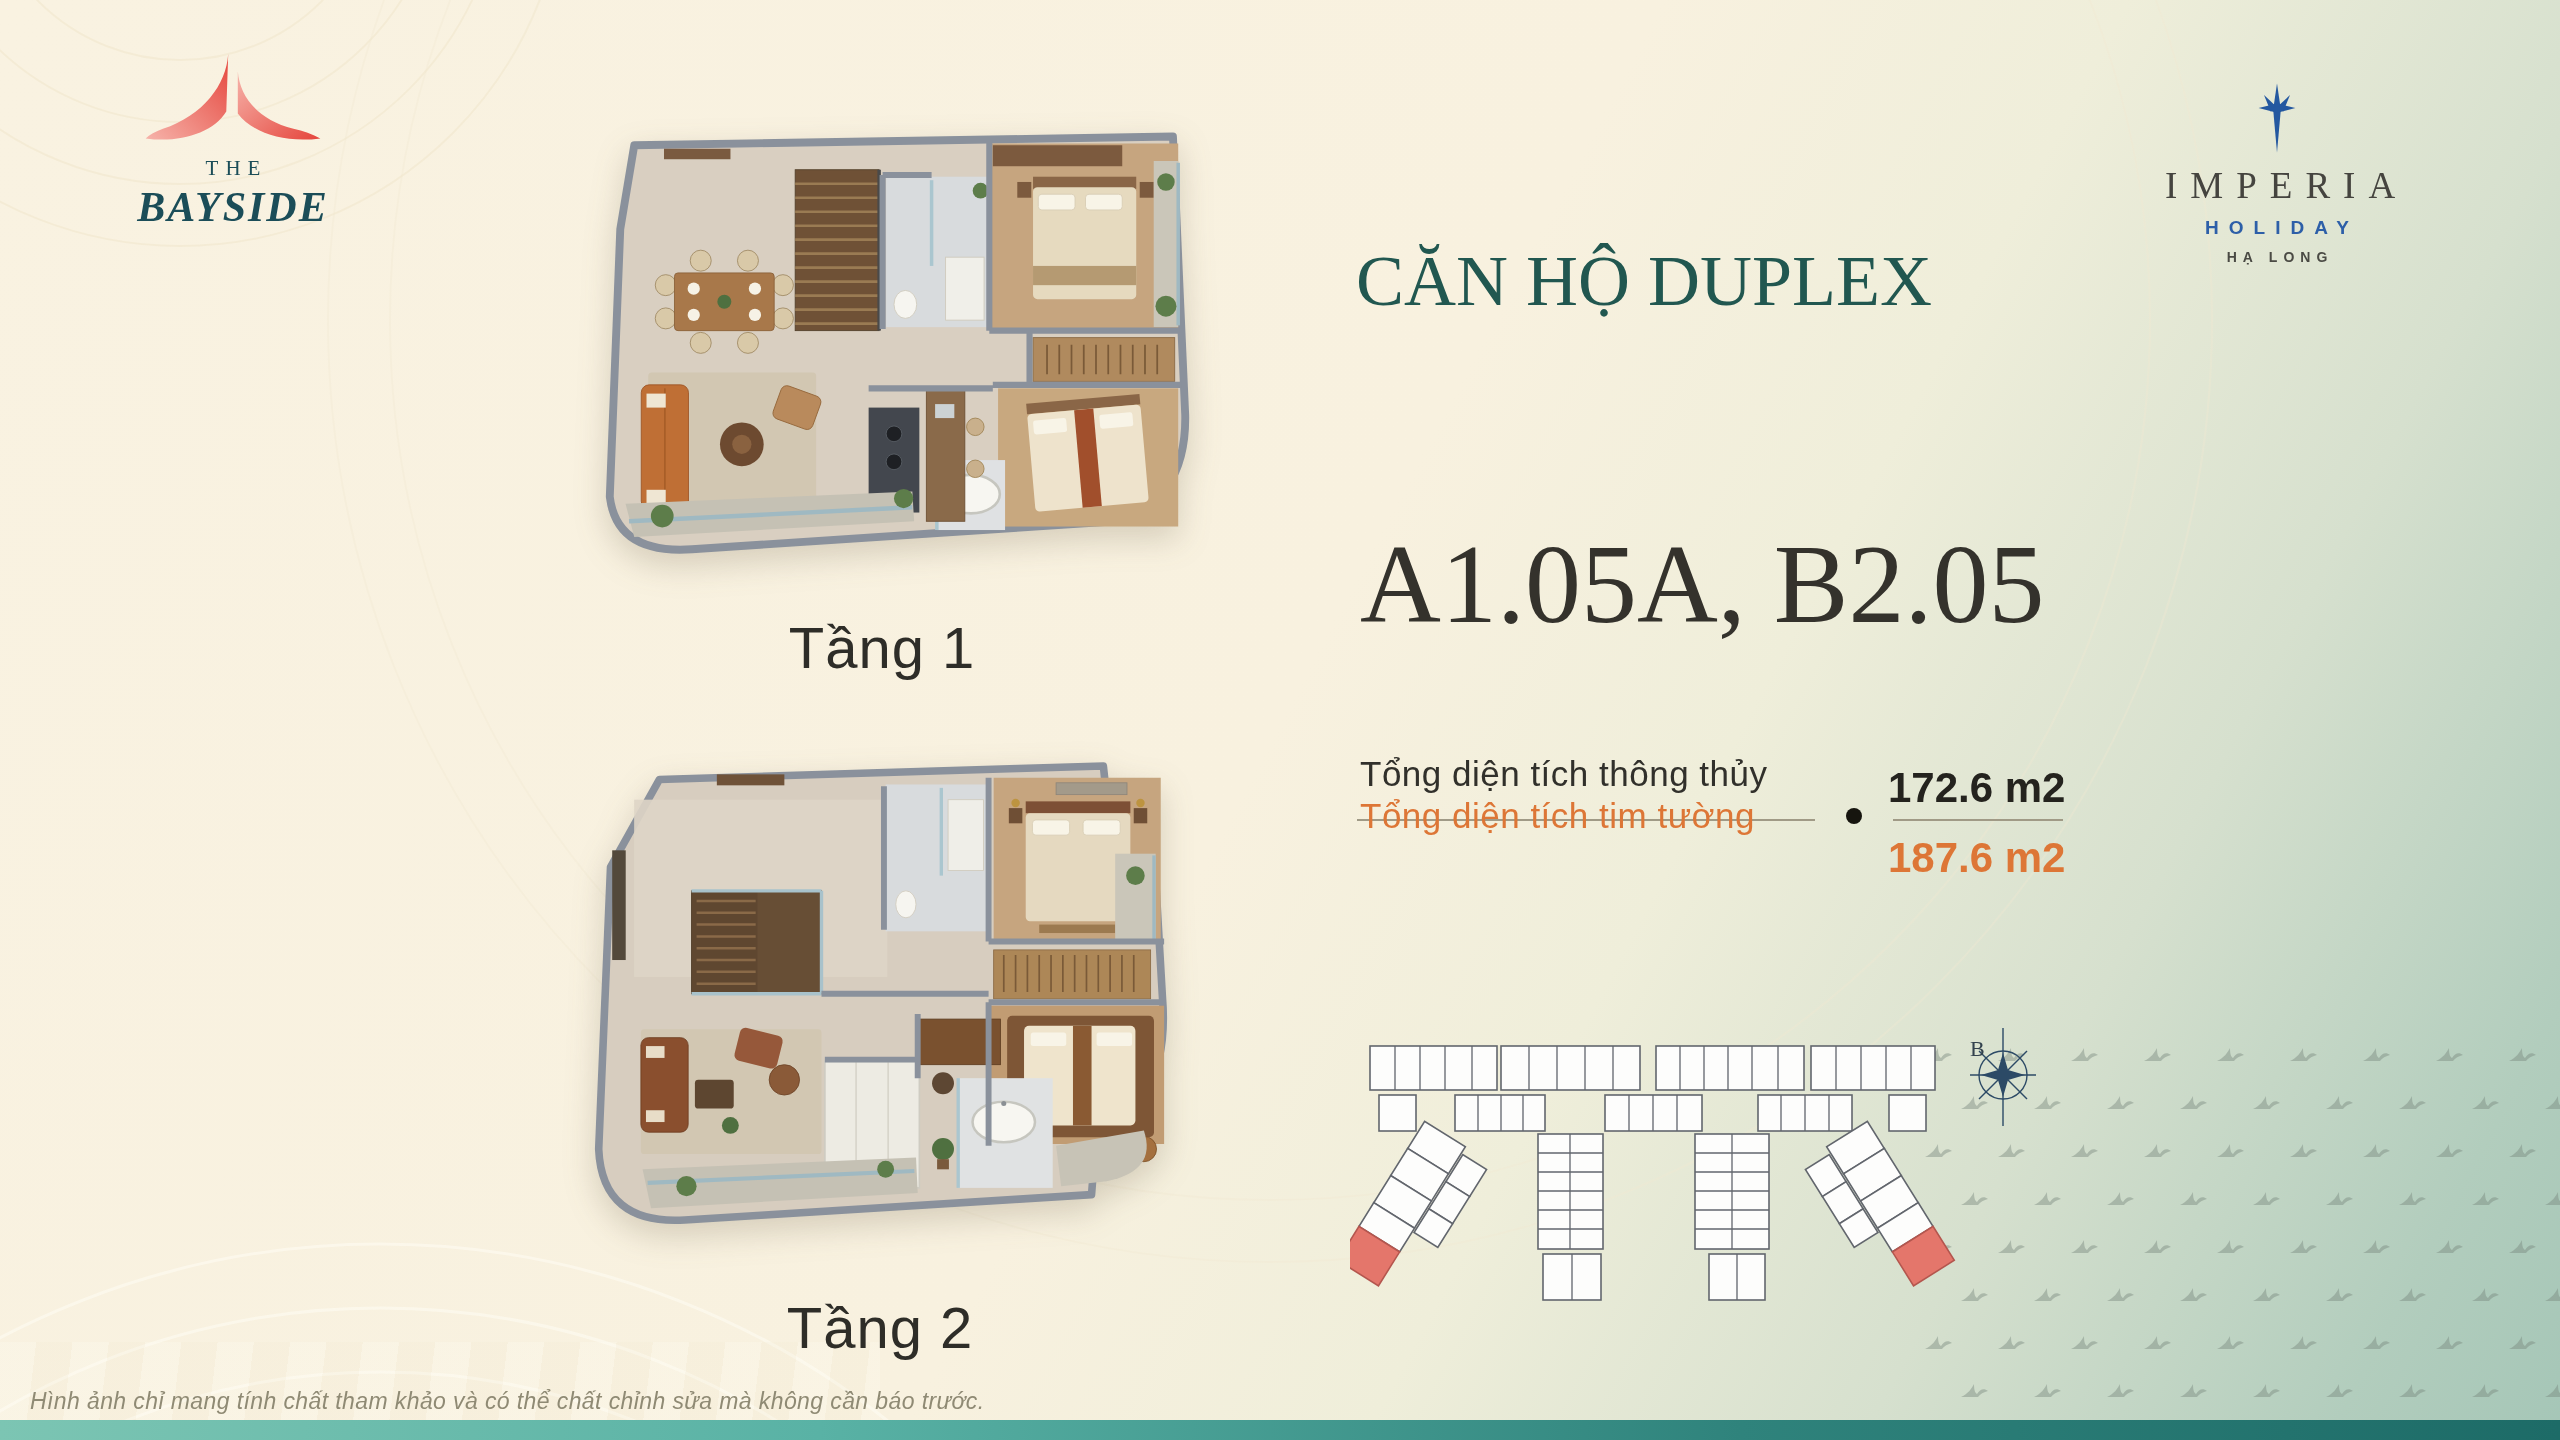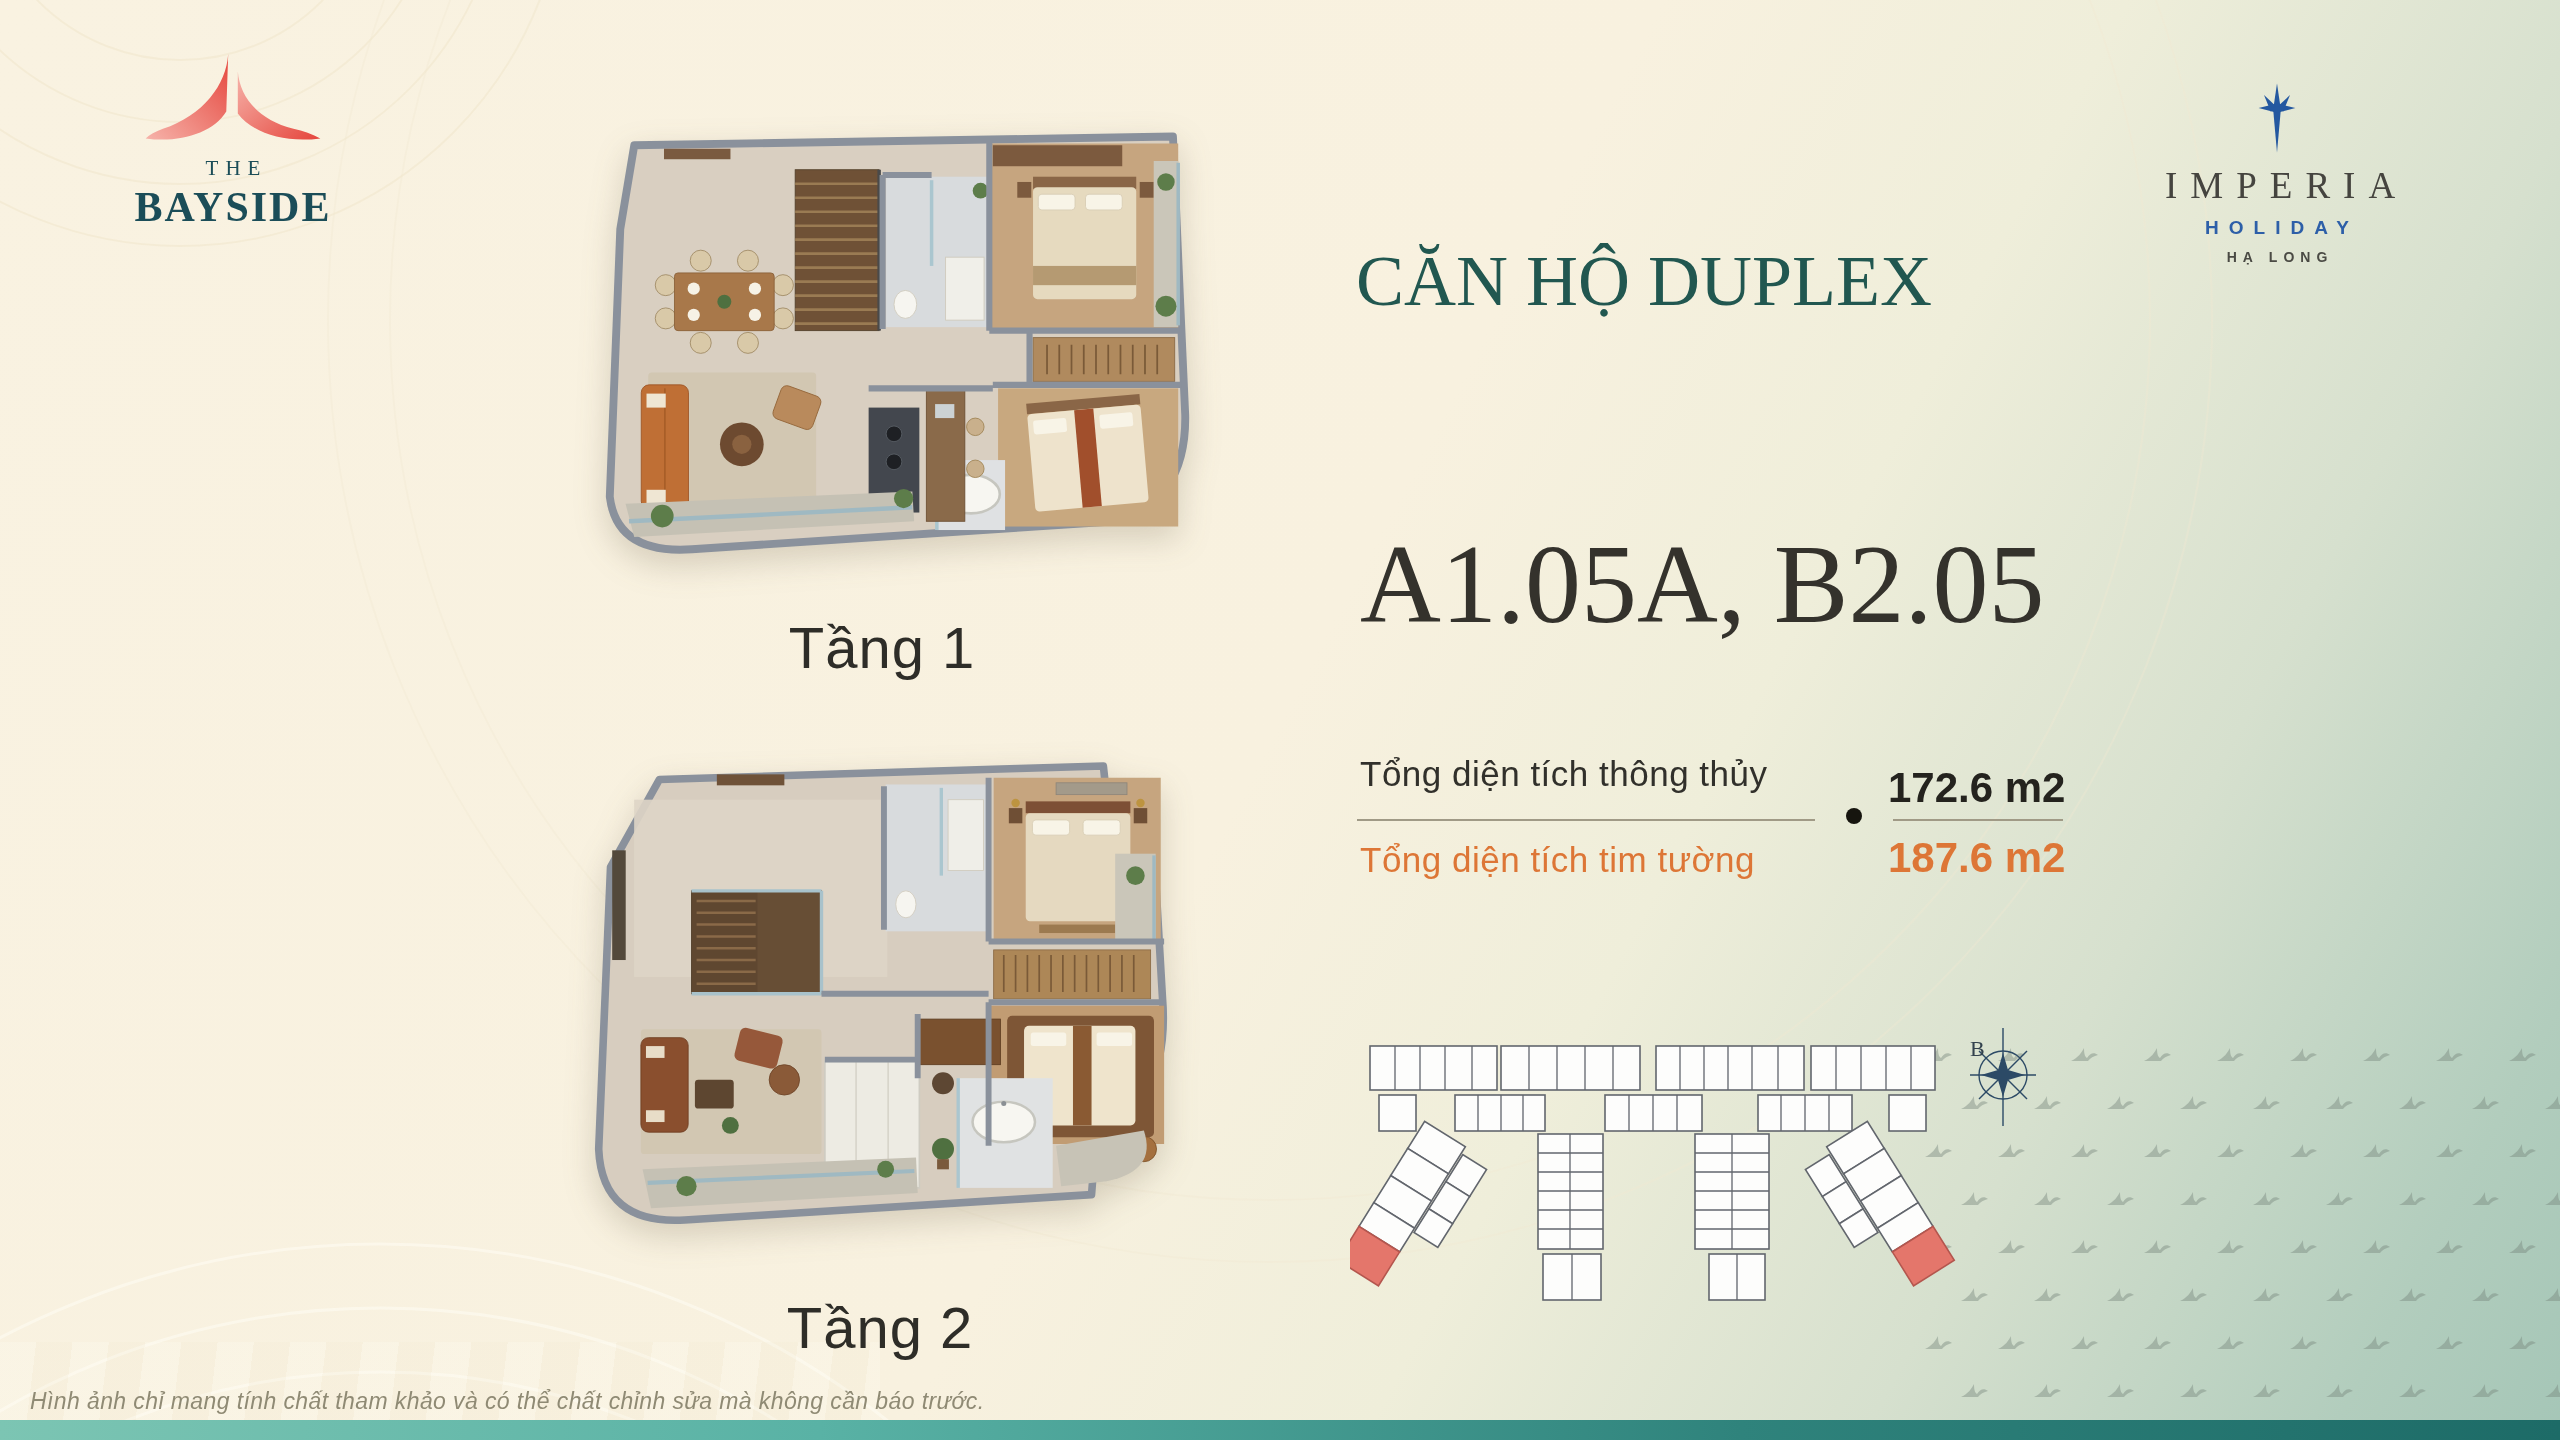--- a/index.html
+++ b/index.html
@@ -9,41 +9,41 @@
   .abs{position:absolute;}
 
   
   .decor-arcs{left:0;top:0;width:2560px;height:1440px;pointer-events:none;}
   .stripes{left:0;top:1342px;width:880px;height:78px;opacity:.35;
     background:repeating-linear-gradient(97deg,rgba(255,253,244,.65) 0 36px,rgba(240,231,206,.5) 36px 72px);}
 
   
   .bayside{left:116px;top:52px;width:234px;text-align:center;color:#1b4d58;}
   .bayside-the{font-family:"Liberation Serif","DejaVu Serif",serif;font-size:21px;letter-spacing:7px;margin-top:4px;text-indent:7px;}
-  .bayside-name{font-family:"Liberation Serif","DejaVu Serif",serif;font-size:42px;font-weight:600;letter-spacing:2px;margin-top:2px;}
+  .bayside-name{font-family:"Liberation Serif","DejaVu Serif",serif;font-size:42px;font-weight:600;letter-spacing:2px;margin-top:2px;font-style:italic;}
 
   
   .imperia{left:2152px;top:82px;width:250px;text-align:center;}
   .imperia-name{font-family:"Liberation Serif","DejaVu Serif",serif;font-size:37px;color:#45443f;letter-spacing:13px;text-indent:13px;margin-top:10px;}
   .imperia-holiday{font-size:19px;font-weight:700;color:#2d5fa8;letter-spacing:10px;text-indent:10px;margin-top:10px;}
   .imperia-halong{font-size:14px;font-weight:700;color:#4a4a44;letter-spacing:6px;text-indent:6px;margin-top:10px;}
 
   
   .heading{left:1356px;top:240px;width:760px;font-family:"Liberation Serif","DejaVu Serif",serif;
     font-size:72px;color:#215750;letter-spacing:0px;white-space:nowrap;}
   .subheading{left:1366px;top:404px;font-size:54px;font-weight:300;color:#2c2b26;letter-spacing:1px;}
   .units{left:1360px;top:520px;font-family:"Liberation Serif","DejaVu Serif",serif;font-size:112px;color:#34322c;white-space:nowrap;}
 
   
   .area-label-net{left:1360px;top:754px;font-size:35px;color:#31302b;letter-spacing:.5px;}
   .area-value-net{left:1888px;top:764px;font-size:42px;font-weight:700;color:#24231e;}
   .rule-left{left:1357px;top:819px;width:458px;height:2px;background:#a09a86;}
   .rule-dot{left:1846px;top:808px;width:16px;height:16px;border-radius:50%;background:#16150f;}
   .rule-right{left:1893px;top:819px;width:170px;height:2px;background:#a09a86;}
-  .area-label-gross{left:1360px;top:840px;font-size:35px;color:#dd7636;letter-spacing:.5px;}
+  .area-label-gross{left:1360px;top:796px;font-size:35px;color:#dd7636;letter-spacing:.5px;}
   .area-value-gross{left:1888px;top:834px;font-size:42px;font-weight:700;color:#dd7636;}
 
   
   .floor1-plan{left:550px;top:126px;width:660px;height:446px;filter:drop-shadow(0 12px 16px rgba(90,78,55,.22));}
   .floor2-plan{left:516px;top:718px;width:692px;height:560px;filter:drop-shadow(0 12px 16px rgba(90,78,55,.22));}
   .floor-label{width:380px;text-align:center;font-size:58px;font-weight:300;color:#2e2d28;letter-spacing:1px;}
   .floor1-label{left:692px;top:598px;margin-top:16px;}
   .floor2-label{left:690px;top:1294px;}
 
   

